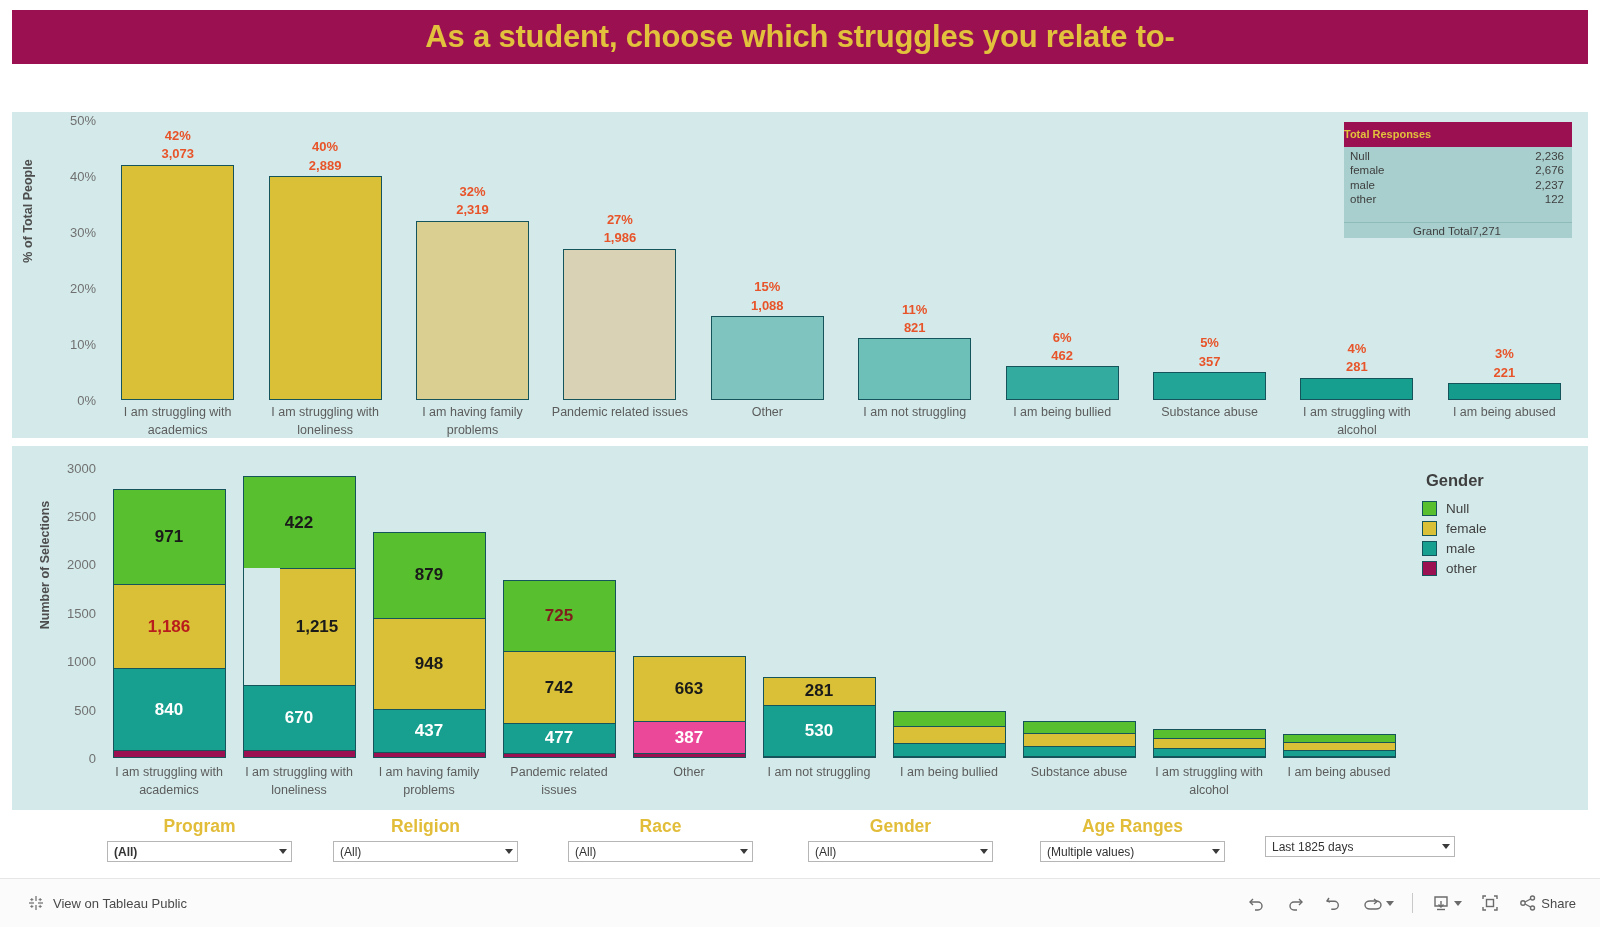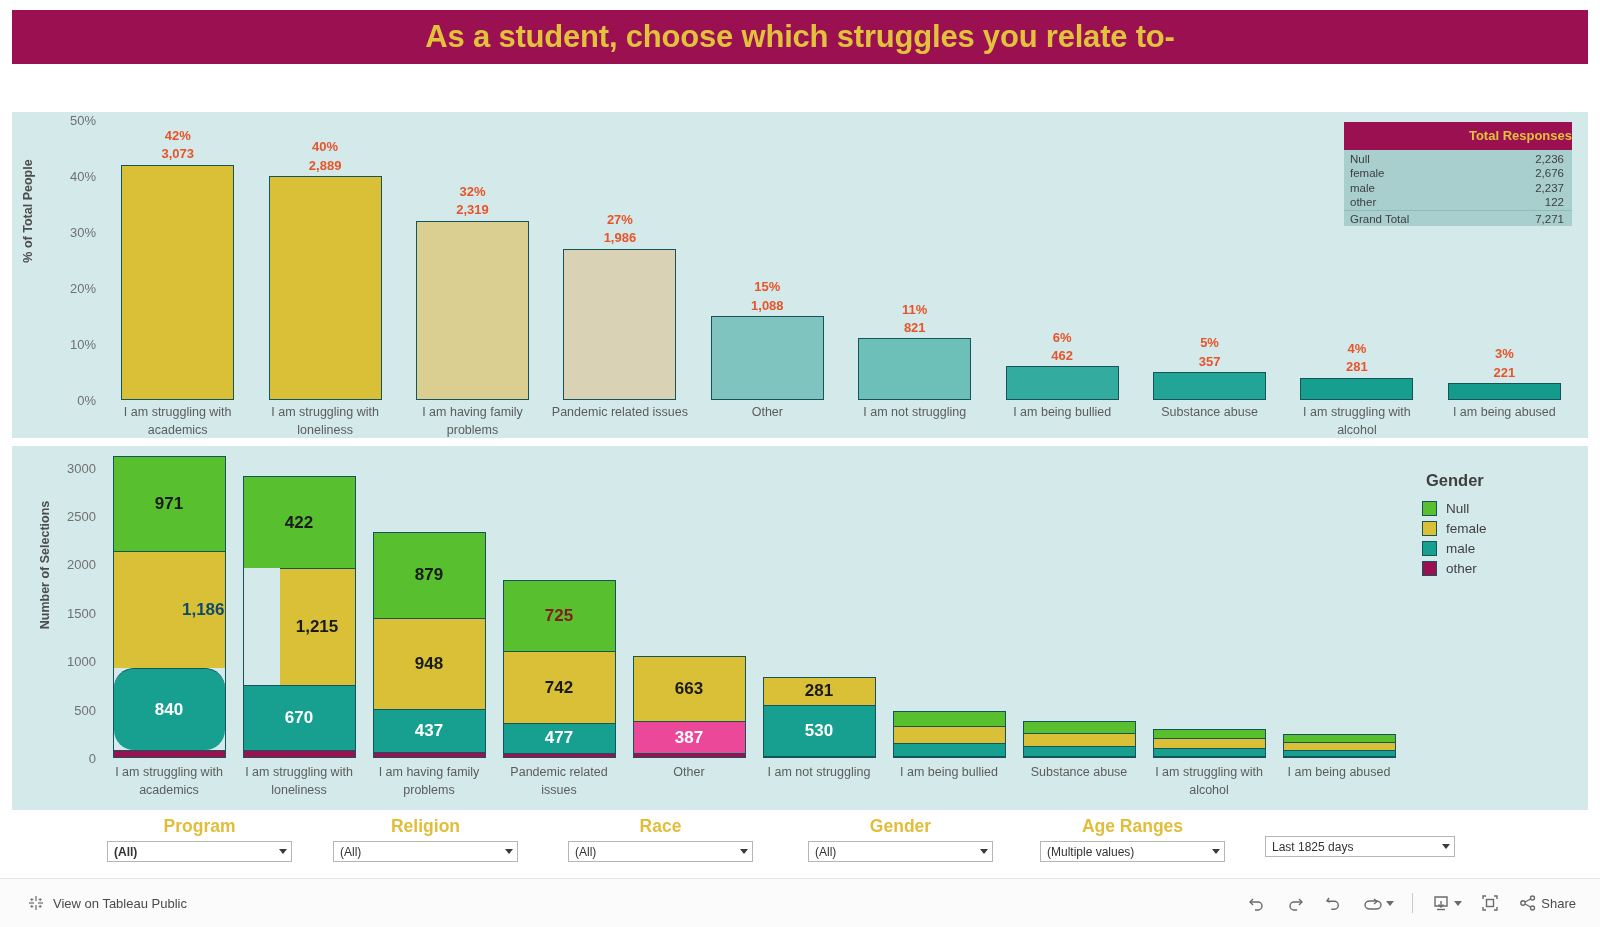--- a/index.html
+++ b/index.html
@@ -63,28 +63,28 @@
   .p1-xlab {
     flex: 1 1 0; text-align: center; font-size: 12.5px; color: #5c5c5c;
     line-height: 1.42; padding: 0 4px;
   }
 
   
   .tr-card {
     position: absolute; right: 16px; top: 10px; width: 228px;
   }
   .tr-head {
-    background: #9b1050; color: #e2c13c; font-size: 13px; font-weight: bold;
-    text-align: right; padding: 6px 0 7px 0;
+    background: #9b1050; color: #e2c13c; font-size: 11px; font-weight: bold;
+    text-align: left; padding: 6px 16px 7px 0;
   }
   .tr-body { background: #a8cfcd; padding: 2px 0 0 0; }
   .tr-row { display: flex; justify-content: space-between;
             font-size: 11.5px; color: #3e3e3e; padding: 0 8px 0 6px; line-height: 14.3px; }
   .tr-row .v { font-variant-numeric: tabular-nums; }
-  .tr-row.total { border-top: 1px solid #8fbbb9; margin-top: 1px; padding-top: 1px; }
+  .tr-row.total { border-top: 1px solid #8fbbb9; margin-top: 16px; padding-top: 1px; justify-content: center; }
 
   
   .panel2 {
     position: absolute; left: 12px; top: 446px; width: 1576px; height: 364px;
     background: #d4eaea;
   }
   .p2-ylabel {
     position: absolute; left: -62px; top: 112px; width: 190px;
     transform: rotate(-90deg); text-align: center;
     font-size: 12.5px; font-weight: bold; color: #4d4d4d;
@@ -265,24 +265,24 @@
         </div>
     </div>
 
     <div class="p2-plot">
       <div class="p2-bars" id="p2-bars">
           <div class="p2-col">
             <div class="p2-stack" style="border-color: rgb(20, 84, 90);">
               <div class="p2-seg" style="height: 93.9677px; background: rgb(88, 191, 46); border-color: rgb(20, 84, 90); color: rgb(26, 26, 26);">
                 <span>971</span>
               </div>
-              <div class="p2-seg" style="height: 117px; background: rgb(217, 192, 54); border-color: rgb(20, 84, 90); color: #0c4a6e; justify-content: flex-end;">
+              <div class="p2-seg" style="height: 84px; background: rgb(217, 192, 54); border-color: rgb(20, 84, 90); color: #b91c1c;">
                 <span>1,186</span>
               </div>
-              <div class="p2-seg" style="height: 81.2903px; background: rgb(23, 160, 143); border-color: rgb(20, 84, 90); color: rgb(255, 255, 255); border-radius: 20px;">
+              <div class="p2-seg" style="height: 81.2903px; background: rgb(23, 160, 143); border-color: rgb(20, 84, 90); color: rgb(255, 255, 255);">
                 <span>840</span>
               </div>
               <div class="p2-seg" style="height: 7.35484px; background: rgb(155, 16, 80); border-color: rgb(20, 84, 90); color: rgb(26, 26, 26);"></div>
             </div>
           </div>
           <div class="p2-col">
             <div class="p2-stack" style="border-color: rgb(20, 84, 90);">
               <div class="p2-seg" style="height: 90.1935px; background: rgb(88, 191, 46); border-color: rgb(20, 84, 90); color: rgb(26, 26, 26);">
                 <span>422</span>
               </div>

